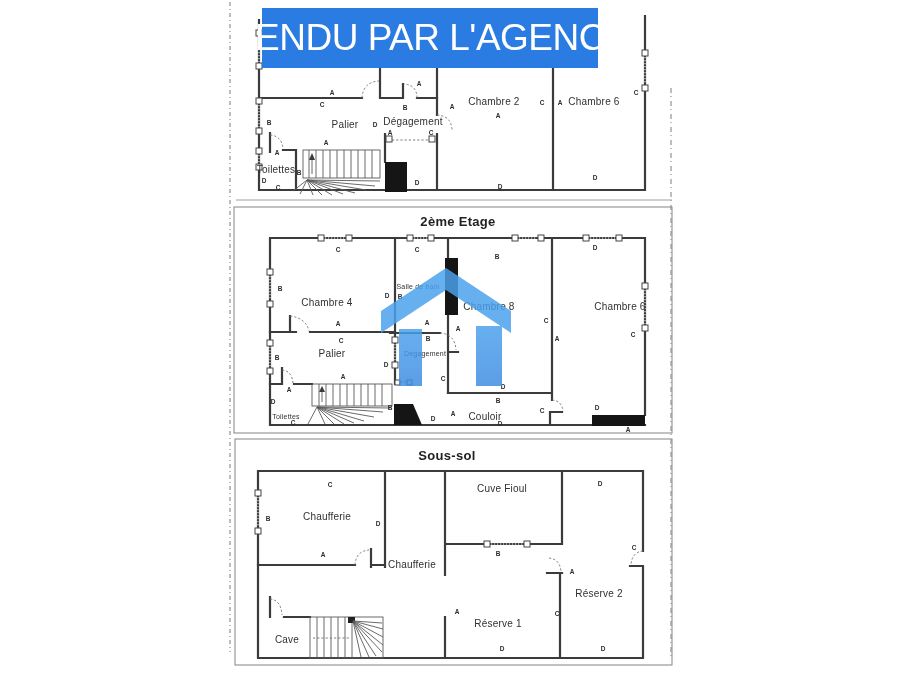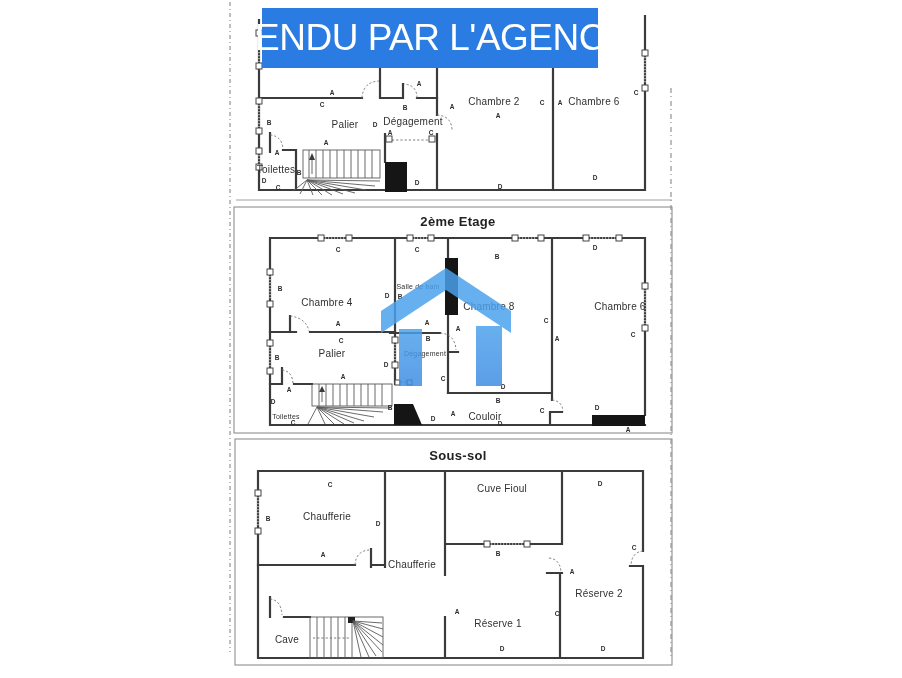--- a/index.html
+++ b/index.html
@@ -236,21 +236,21 @@
         <span class="dim" style="left: 453px; top: 413px;">A</span>
         <span class="dim" style="left: 498px; top: 400px;">B</span>
         <span class="dim" style="left: 500px; top: 423px;">D</span>
         <span class="dim" style="left: 542px; top: 410px;">C</span>
         <span class="dim" style="left: 597px; top: 407px;">D</span>
         <span class="dim" style="left: 503px; top: 386px;">D</span>
         <span class="dim" style="left: 628px; top: 429px;">A</span>
         <span class="dim" style="left: 390px; top: 407px;">B</span>
       </div>
 
-    <div class="floor-title" style="left:458px;top:455px">Sous-sol</div>
+    <div class="floor-title" style="left:447px;top:455px">Sous-sol</div>
     <div class="room-label" style="left:327px;top:516px">Chaufferie</div>
     <div class="room-label" style="left:502px;top:488px">Cuve Fioul</div>
     <div class="room-label" style="left:412px;top:564px">Chaufferie</div>
     <div class="room-label" style="left:498px;top:623px">Réserve 1</div>
     <div class="room-label" style="left:599px;top:593px">Réserve 2</div>
     <div class="room-label" style="left:287px;top:639px">Cave</div>
     <div>
         <span class="dim" style="left: 330px; top: 484px;">C</span>
         <span class="dim" style="left: 268px; top: 518px;">B</span>
         <span class="dim" style="left: 378px; top: 523px;">D</span>

